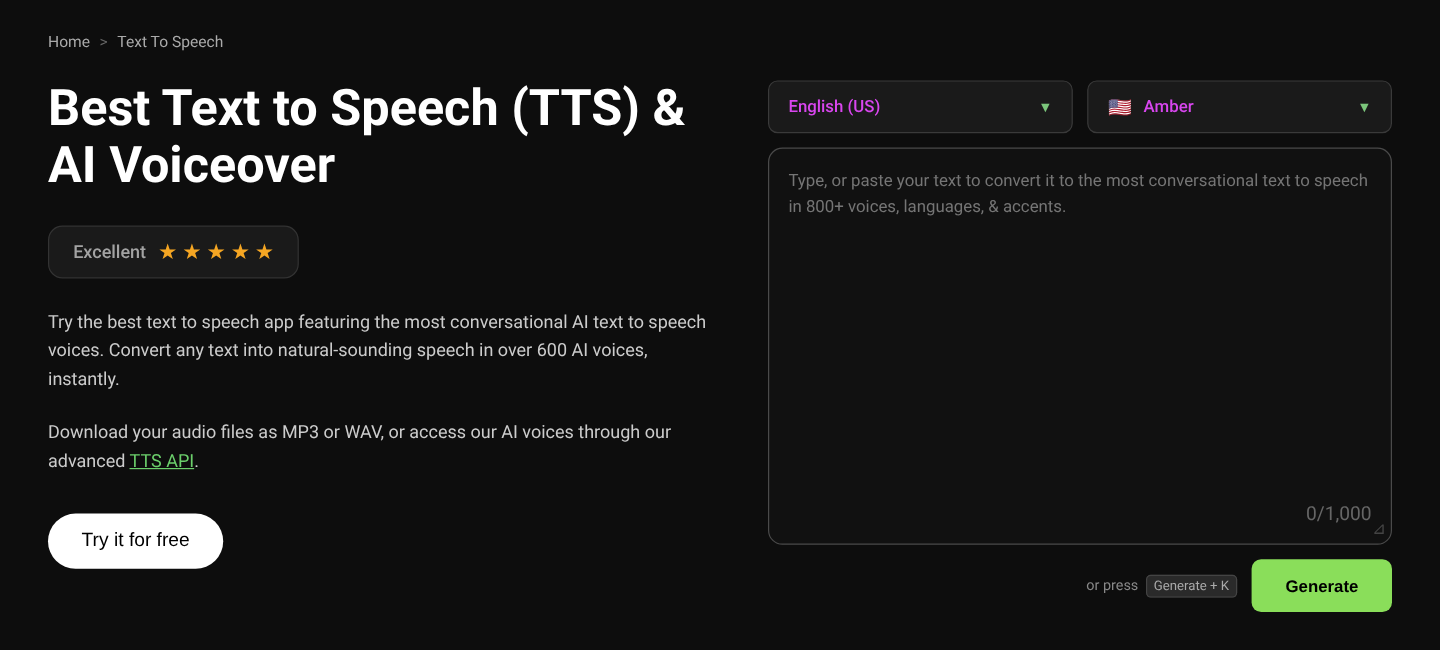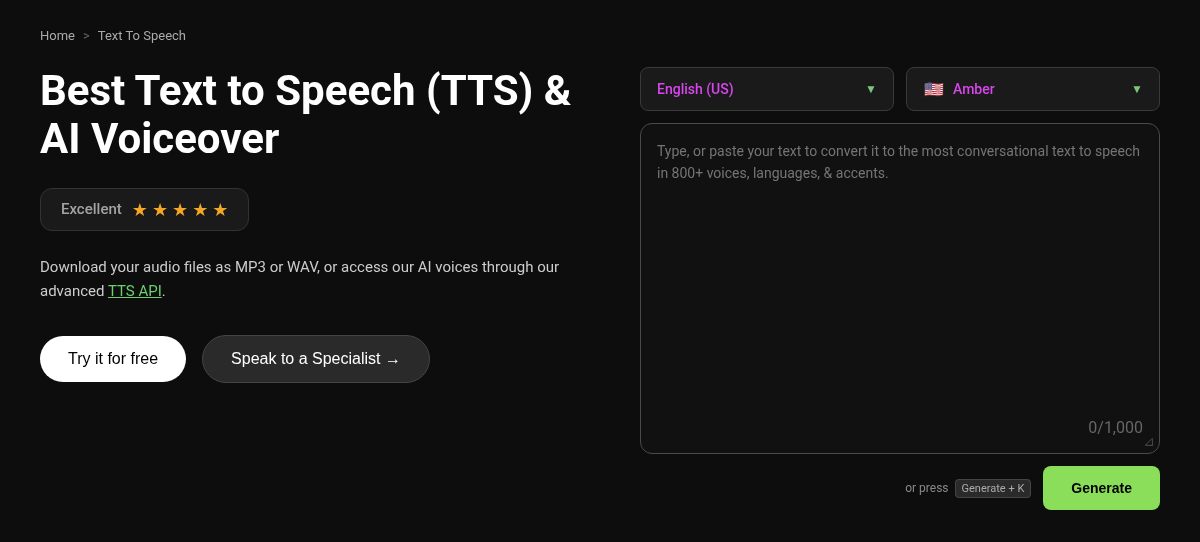--- a/index.html
+++ b/index.html
@@ -282,28 +282,28 @@
         <span class="rating-label">Excellent</span>
         <div class="stars">
           <span class="star">★</span>
           <span class="star">★</span>
           <span class="star">★</span>
           <span class="star">★</span>
           <span class="star">★</span>
         </div>
       </div>
 
+      <p class="description">Try the best text to speech app featuring the most conversational AI text to speech voices. Convert any text into natural-sounding speech in over 600 AI voices, instantly.</p>
 
       <p class="description-link">
         <span>Download your audio files as MP3 or WAV, or access our AI voices through our advanced </span><a class="tts-link">TTS API</a><span>.</span>
       </p>
 
       <div class="button-row">
         <button class="btn-try">Try it for free</button>
-        <button class="btn-specialist">Speak to a Specialist →</button>
       </div>
     </div>
 
     <div class="right-col">
 
       <div class="dropdowns-row">
         <div class="dropdown dropdown-language">
           <span class="dropdown-text">English (US)</span>
           <span class="dropdown-arrow">▼</span>
         </div>

